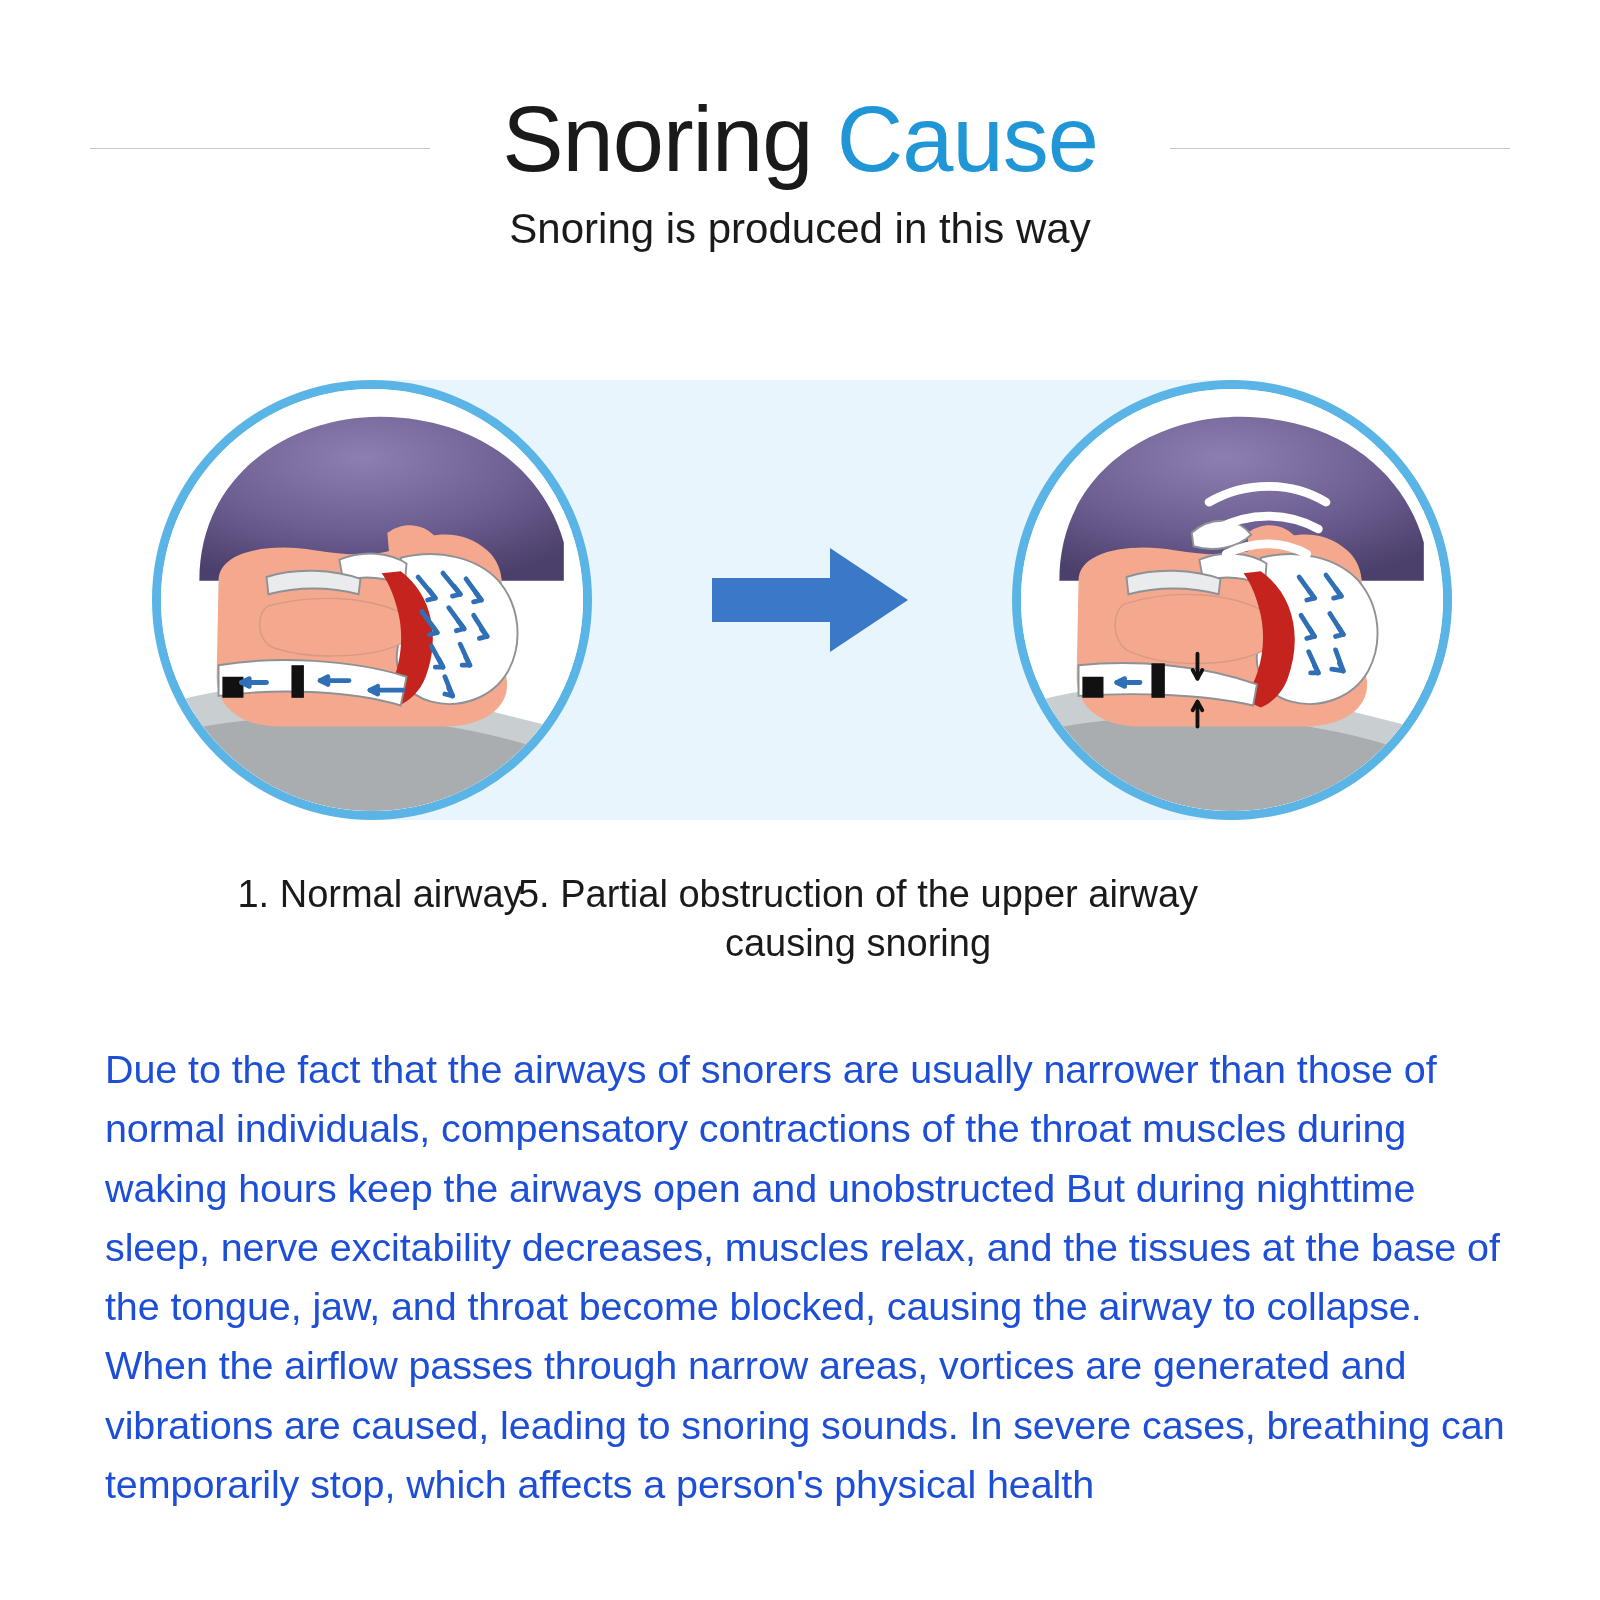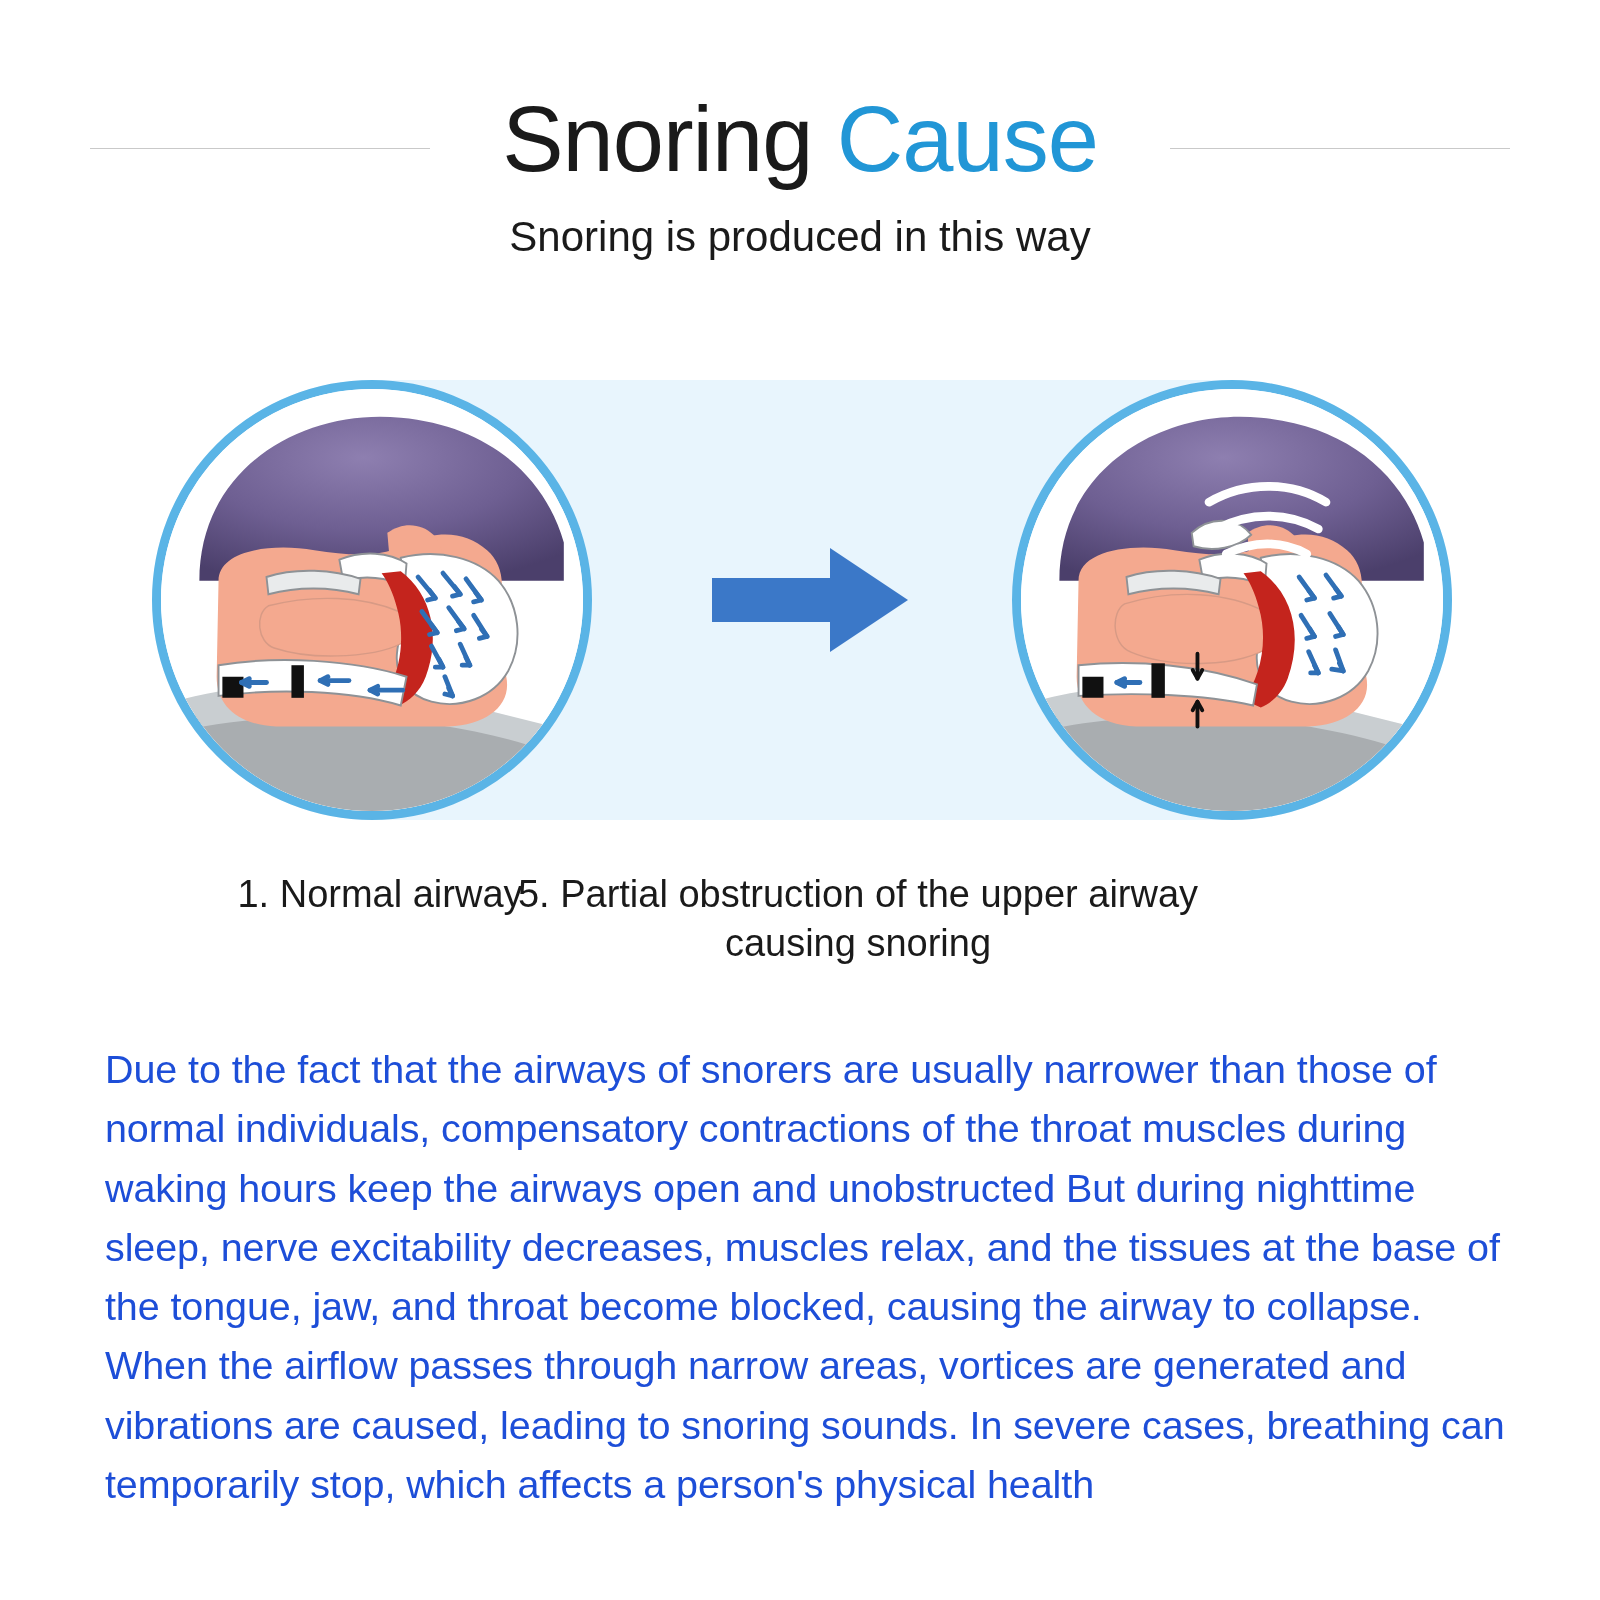--- a/index.html
+++ b/index.html
@@ -38,21 +38,21 @@
     letter-spacing: -1px;
     margin: 0;
   }
   .main-title .word1 { color: #1a1a1a; }
   .main-title .word2 { color: #2196d6; }
 
   .subtitle {
     font-size: 42px;
     font-weight: 400;
     color: #1a1a1a;
-    margin-top: 28px;
+    margin-top: 20px;
   }
 
   
   .figure-band {
     position: absolute;
     left: 152px;
     top: 380px;
     width: 1300px;
     height: 440px;
     background: #e8f5fd;

